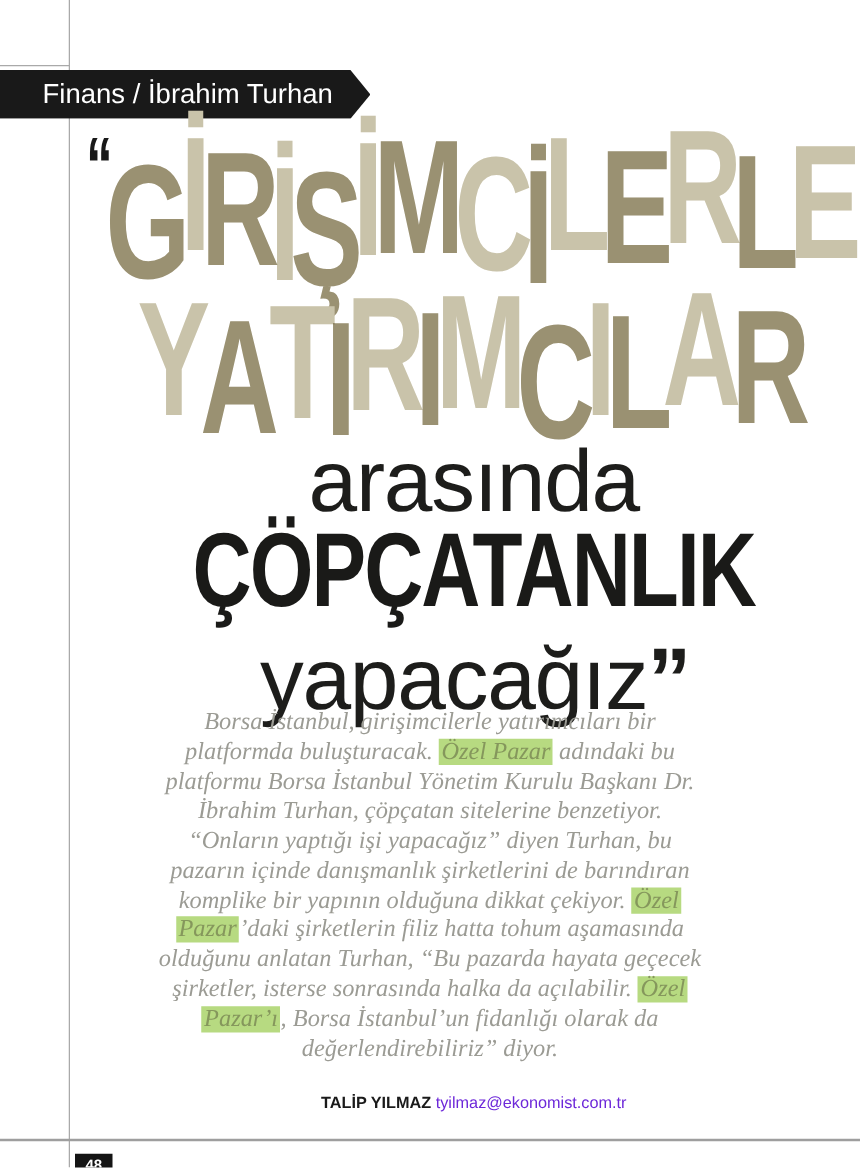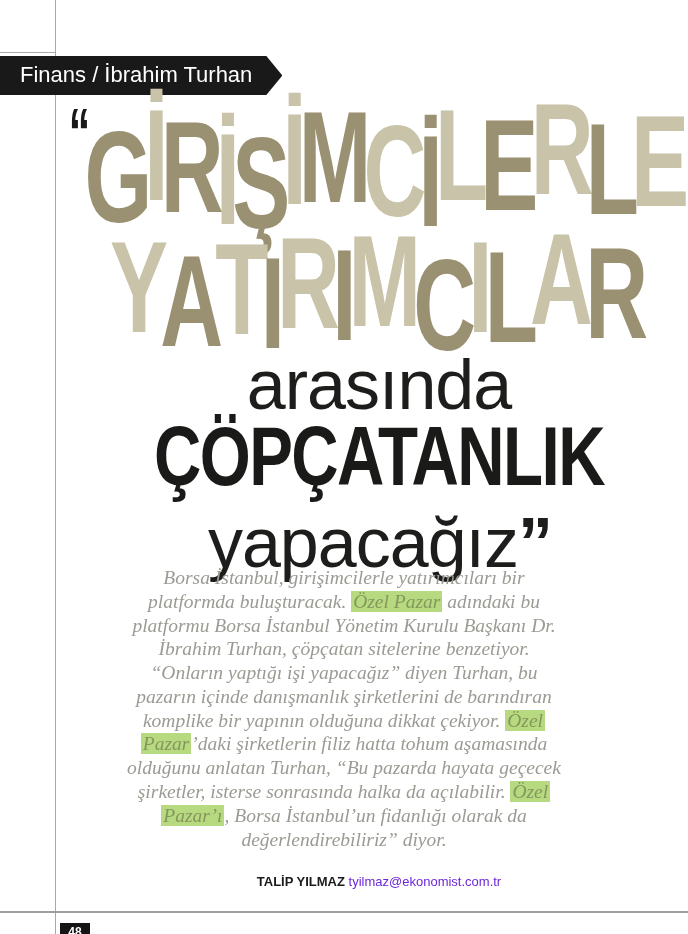--- a/index.html
+++ b/index.html
@@ -16,21 +16,21 @@
   .rule-v   { left: 55px; top: 0; bottom: 0; width: 1px; background: #a9a9a9; }
   .rule-h-top { left: 0; top: 52px; width: 56px; height: 1px; background: #a9a9a9; }
   .rule-h-bottom { left: 0; top: 911px; width: 688px; height: 2px; background: #9e9e9e; }
 
   
   .kicker {
     left: 0; top: 56px; height: 37px;
     background: var(--banner-bg, #191919);
     color: #ffffff;
     display: flex; align-items: center;
-    padding: 0 30px 2px 20px;
+    padding: 0 30px 2px 34px;
     clip-path: polygon(0 0, calc(100% - 16px) 0, 100% 50%, calc(100% - 16px) 100%, 0 100%);
     font-size: 22px;
     letter-spacing: 0;
     white-space: nowrap;
   }
 
   
   .column { left: 70px; width: 618px; text-align: center; }
 
   

